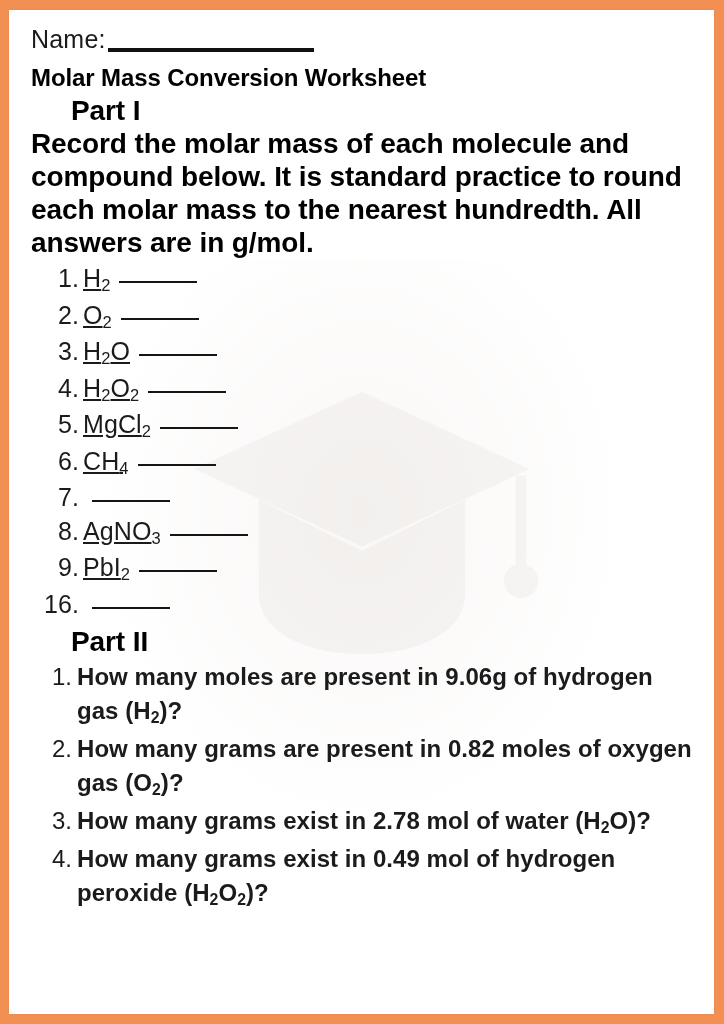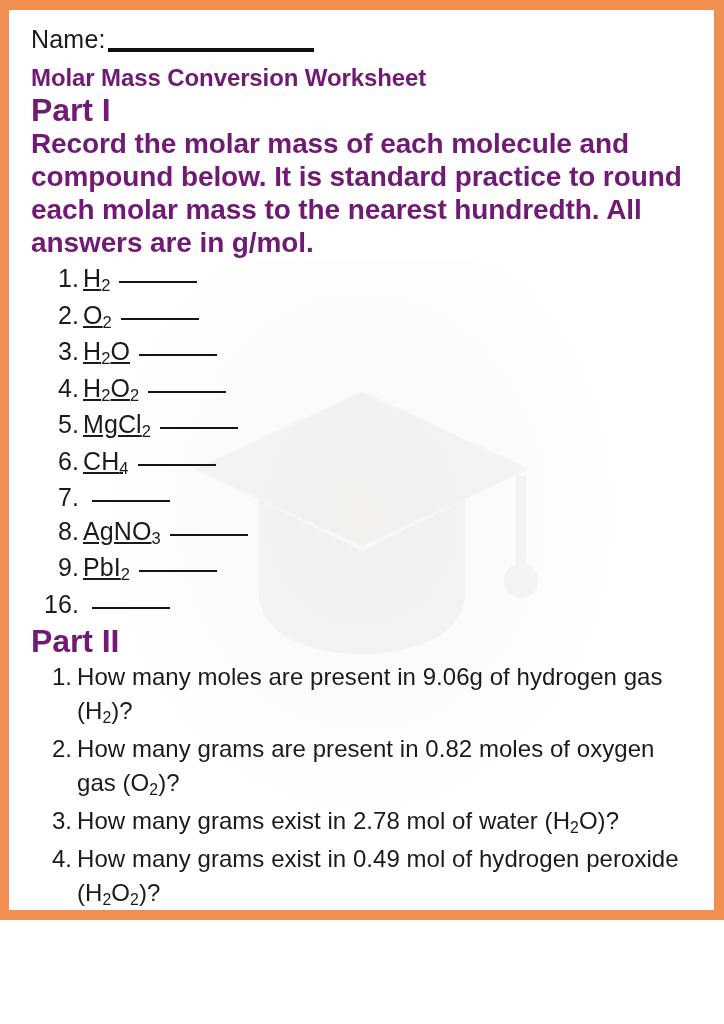--- a/index.html
+++ b/index.html
@@ -11,21 +11,21 @@
   }
 
   body {
     font-family: "Liberation Sans", sans-serif;
     overflow: hidden;
   }
 
   .page-frame {
     position: relative;
     width: 724px;
-    height: 920px;
+    height: 1024px;
     background: #f29053;
     padding: 10px 10px 10px 9px;
   }
 
   .page-sheet {
     position: relative;
     width: 100%;
     height: 100%;
     background: #ffffff;
     overflow: hidden;
@@ -87,31 +87,32 @@
     height: 20px;
   }
 
   
   .doc-title,
   .part-heading,
   .instructions {
     font-family: "Liberation Sans Narrow", "Liberation Sans", sans-serif;
     font-weight: 700;
     font-stretch: condensed;
-    color: #701a75;
+    color: #000000;
     letter-spacing: -0.1px;
   }
 
   .doc-title {
     font-size: 24px;
     line-height: 33px;
   }
   .part-heading {
-    font-size: 32px;
+    font-size: 28px;
     line-height: 33px;
+    margin-left: 40px;
   }
   .instructions {
     font-size: 28px;
     line-height: 33px;
     max-width: 672px;
   }
 
   
   .formula-list {
     list-style: none;
@@ -172,20 +173,21 @@
   }
   .question-index {
     width: 46px;
     flex: 0 0 auto;
     text-align: right;
     padding-right: 5px;
   }
   .question-text {
     flex: 1 1 auto;
     max-width: 640px;
+    font-weight: bold;
   }
   .question-text sub {
     font-size: 0.66em;
     vertical-align: baseline;
     position: relative;
     top: 0.24em;
   }
 </style>
 </head>
 <body>

